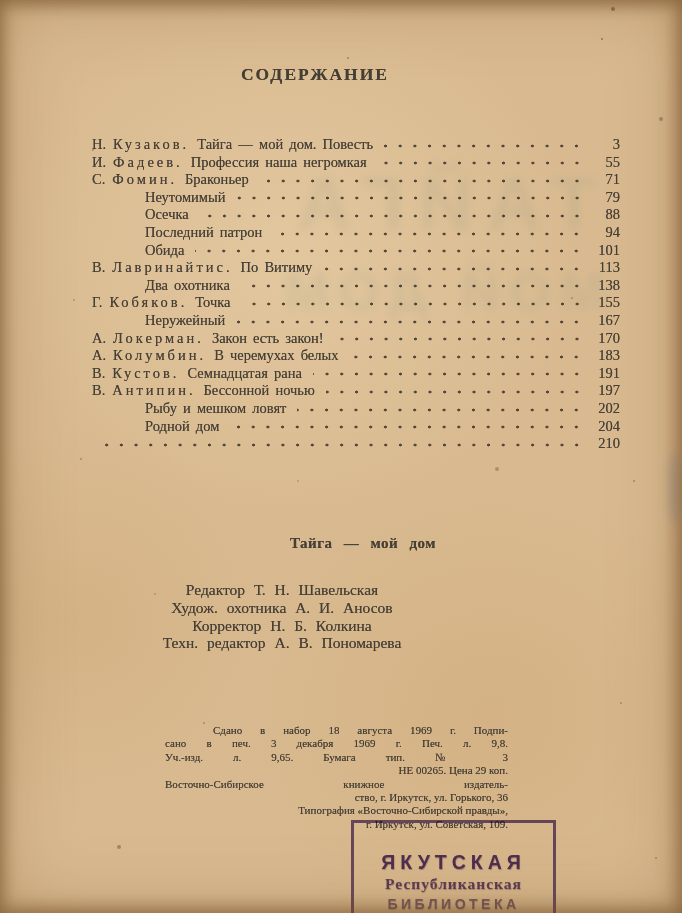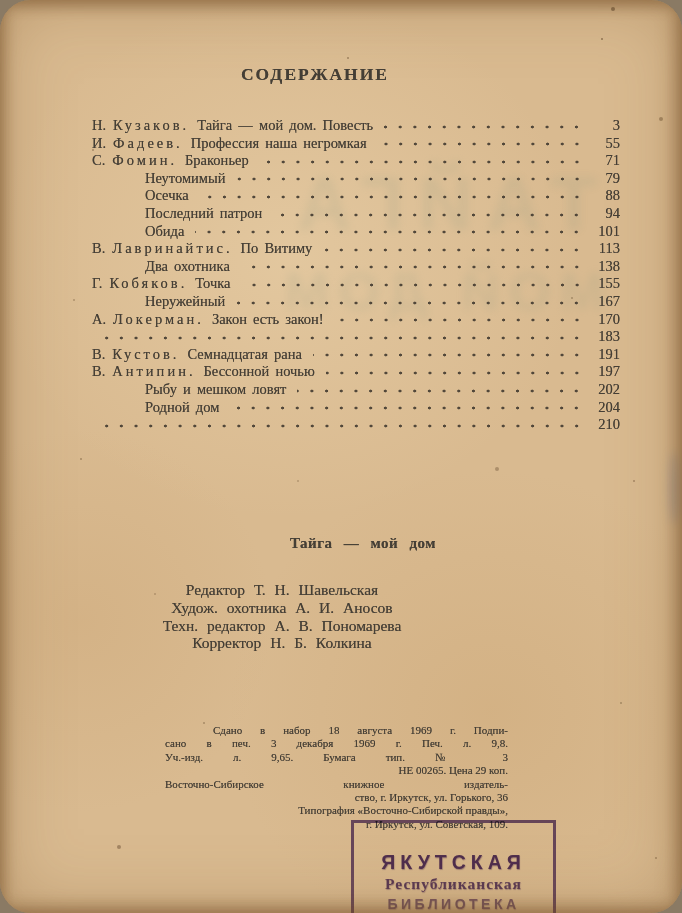--- a/index.html
+++ b/index.html
@@ -5,21 +5,20 @@
   html,body{margin:0;padding:0;background:#8a7a64;}
   .page{
     position:relative;width:682px;height:913px;overflow:hidden;
     font-family:"Liberation Serif","DejaVu Serif",serif;
     color:#453f36;
     background:
       radial-gradient(ellipse 60% 40% at 42% 28%, rgba(238,215,176,.45), rgba(238,215,176,0) 72%),
       radial-gradient(ellipse 55% 38% at 72% 78%, rgba(198,158,106,.30), rgba(198,158,106,0) 70%),
       radial-gradient(ellipse 40% 30% at 12% 68%, rgba(198,158,108,.28), rgba(198,158,108,0) 70%),
       #d9ba90;
-    border-radius: 31px;
   }
   .page *{text-shadow:0 0 .6px rgba(72,64,54,.75);}
   .vignette{position:absolute;inset:0;pointer-events:none;z-index:9;
     box-shadow: inset 0 0 70px rgba(128,88,44,.36),
                 inset 0 7px 14px rgba(108,72,36,.32),
                 inset -9px 0 18px rgba(118,80,40,.28),
                 inset 6px 0 16px rgba(118,80,40,.22),
                 inset 0 -7px 16px rgba(108,72,36,.30);}
   .specks{position:absolute;top:0;left:0;width:2px;height:2px;border-radius:50%;z-index:8;pointer-events:none;
     box-shadow:601px 38px 0 0 rgba(88,62,36,.55),660px 118px 0 1px rgba(88,62,36,.4),
@@ -37,21 +36,21 @@
   .ghost{position:absolute;left:250px;top:166px;width:380px;text-align:center;z-index:1;
     transform:scaleX(-1);color:#8d9a82;opacity:.15;filter:blur(4px);
     font-family:"Liberation Sans","DejaVu Sans",sans-serif;font-weight:bold;}
   .ghost *{text-shadow:none;}
   .ghost-l1{font-size:76px;letter-spacing:14px;line-height:1;}
   .ghost-l2{font-size:54px;letter-spacing:9px;line-height:1;margin-top:22px;}
 
   .heading{position:absolute;top:64px;left:-26px;width:682px;text-align:center;z-index:3;
     font-size:17.5px;font-weight:bold;letter-spacing:2px;margin:0;}
 
-  .toc{position:absolute;top:117px;left:92px;right:62px;z-index:3;font-size:14.5px;}
+  .toc{position:absolute;top:136px;left:92px;right:62px;z-index:3;font-size:14.5px;}
   .row{display:flex;height:17.6px;line-height:17.6px;white-space:nowrap;}
   .row.sub{padding-left:53px;}
   .au{margin-right:7px;}
   .su{letter-spacing:3px;margin-right:8px;}
   .ti{word-spacing:2.5px;}
   .lead{flex:1 1 auto;margin:0 6px 0 11px;
     background-image:radial-gradient(circle, rgba(66,58,48,.9) 1.1px, rgba(66,58,48,0) 1.8px);
     background-size:14.7px 12px;background-repeat:repeat-x;background-position:right 0 bottom 2px;}
   .pg{flex:0 0 30px;text-align:right;}
 
@@ -149,20 +148,21 @@
         <span class="t"><span class="ti">Неружейный</span></span>
         <span class="lead"></span>
         <span class="pg">167</span>
       </div>
     <div class="row">
         <span class="t"><span class="au">А.</span><span class="su">Локерман.</span><span class="ti">Закон есть закон!</span></span>
         <span class="lead"></span>
         <span class="pg">170</span>
       </div>
     <div class="row">
+        <span class="t"><span class="au">А.</span><span class="su">Колумбин.</span><span class="ti">В черемухах белых</span></span>
         <span class="lead"></span>
         <span class="pg">183</span>
       </div>
     <div class="row">
         <span class="t"><span class="au">В.</span><span class="su">Кустов.</span><span class="ti">Семнадцатая рана</span></span>
         <span class="lead"></span>
         <span class="pg">191</span>
       </div>
     <div class="row">
         <span class="t"><span class="au">В.</span><span class="su">Антипин.</span><span class="ti">Бессонной ночью</span></span>
@@ -183,22 +183,22 @@
         <span class="lead"></span>
         <span class="pg">210</span>
       </div>
   </div>
 
   <div class="book-title">Тайга — мой дом</div>
 
   <div class="credits">
     <div>Редактор Т. Н. Шавельская</div>
     <div>Худож. охотника А. И. Аносов</div>
+    <div>Корректор Н. Б. Колкина</div>
     <div>Техн. редактор А. В. Пономарева</div>
-    <div>Корректор Н. Б. Колкина</div>
   </div>
 
   <div class="imprint">
     <div class="just firstline">Сдано в набор 18 августа 1969 г. Подпи-</div>
     <div class="just">сано в печ. 3 декабря 1969 г. Печ. л. 9,8.</div>
     <div class="just">Уч.-изд. л. 9,65. Бумага тип. № 3</div>
     <div class="cent">НЕ 00265. Цена 29 коп.</div>
     <div class="just">Восточно-Сибирское книжное издатель-</div>
     <div class="cent">ство, г. Иркутск, ул. Горького, 36</div>
     <div class="cent">Типография «Восточно-Сибирской правды»,</div>

